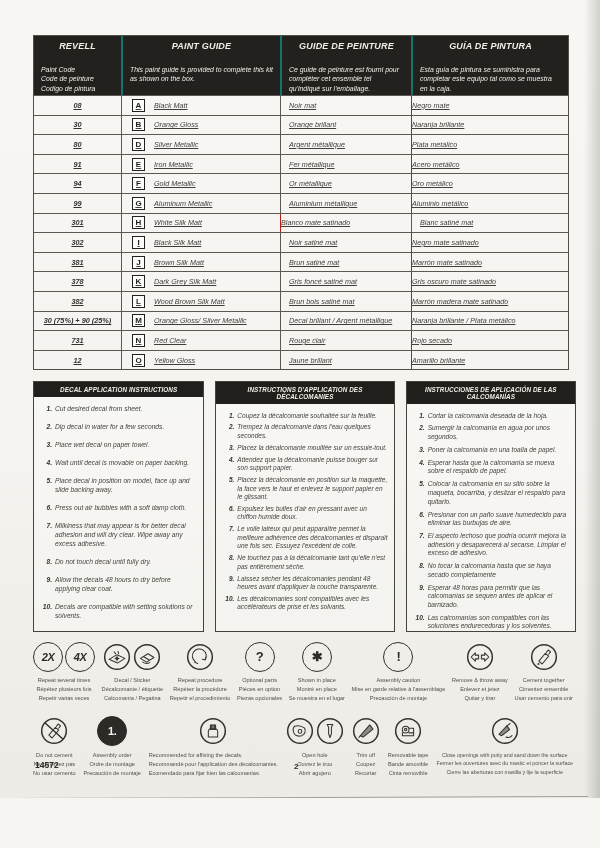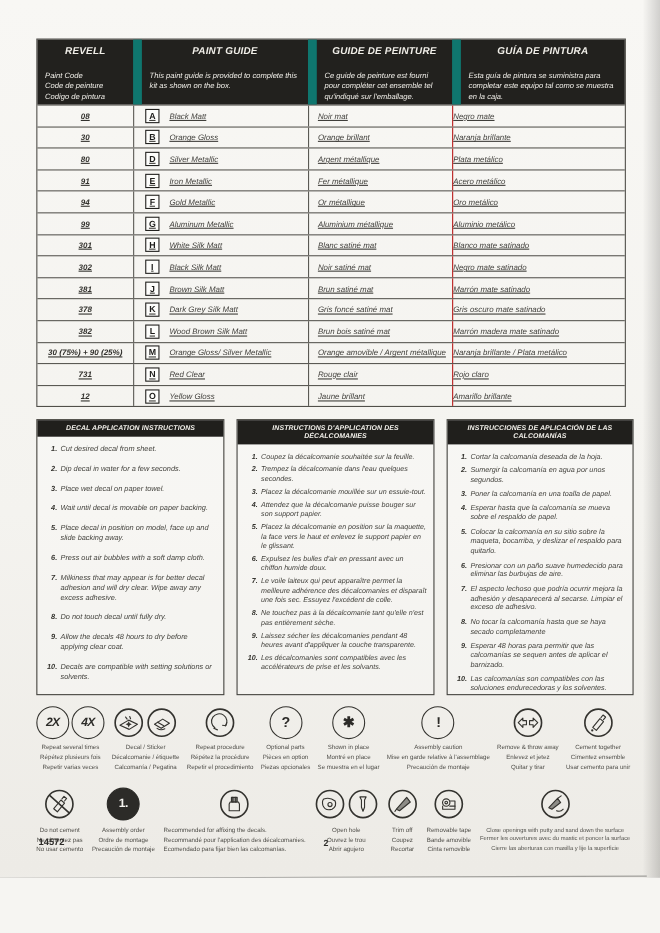--- a/index.html
+++ b/index.html
@@ -10,21 +10,21 @@
   }
   .edge-shadow{position:absolute;top:0;right:0;width:16px;height:800px;
     background:linear-gradient(to right,rgba(0,0,0,0),rgba(0,0,0,0.16));}
   .fold-line{position:absolute;left:0;top:797px;width:588px;height:1px;background:#a09f9b;transform:rotate(-0.2deg);}
   .below-fold{position:absolute;left:0;top:798px;width:600px;height:50px;background:#f6f5f2;}
 
   
   .ptable{position:absolute;left:33px;top:35px;width:534px;border:1px solid #504f4a;box-sizing:content-box;}
   .phead{display:grid;grid-template-columns:87px 159px 131px 157px;}
   .hcell{background:#22211e;color:#f0eee8;box-sizing:border-box;height:59px;padding:5px 7px 4px 7px;}
-  .hcell+.hcell{border-left:8px solid #0f766e;}
+  .hcell+.hcell{border-left:2px solid #0f766e;}
   .htitle{font-weight:bold;font-style:italic;font-size:9px;text-align:center;margin-bottom:14px;letter-spacing:.2px;}
   .hsub{font-style:italic;font-size:6.9px;line-height:1.35;}
   .hcell.first .hsub{text-align:left;}
   .prow{display:grid;grid-template-columns:87px 159px 131px 157px;height:18.6px;border-top:1px solid #5a5954;}
   .pcell{display:flex;align-items:center;box-sizing:border-box;font-style:italic;font-size:7.2px;color:#403f3b;text-decoration:underline;}
   .pcell.code{justify-content:center;font-weight:bold;font-size:7.3px;color:#33322e;}
   .pcell.en{padding-left:10px;border-left:1px solid #5a5954;}
   .pcell.fr{padding-left:8px;padding-right:2px;border-left:1px solid #5a5954;}
   .pcell.es{border-left:1px solid #b91c1c;}
   .letterbox{width:11px;height:11px;border:1.2px solid #22211e;background:#fdfdfb;flex:none;
@@ -155,22 +155,22 @@
       <div class="pcell fr">Aluminium métallique</div>
       <div class="pcell es">Aluminio metálico</div>
     </div>
 
     <div class="prow">
       <div class="pcell code">301</div>
       <div class="pcell en">
         <span class="letterbox">H</span>
         <span>White Silk Matt</span>
       </div>
+      <div class="pcell es">Blanco mate satinado</div>
       <div class="pcell fr">Blanc satiné mat</div>
-      <div class="pcell es">Blanco mate satinado</div>
     </div>
 
     <div class="prow">
       <div class="pcell code">302</div>
       <div class="pcell en">
         <span class="letterbox">I</span>
         <span>Black Silk Matt</span>
       </div>
       <div class="pcell fr">Noir satiné mat</div>
       <div class="pcell es">Negro mate satinado</div>
@@ -205,32 +205,32 @@
       <div class="pcell fr">Brun bois satiné mat</div>
       <div class="pcell es">Marrón madera mate satinado</div>
     </div>
 
     <div class="prow">
       <div class="pcell code">30 (75%) + 90 (25%)</div>
       <div class="pcell en">
         <span class="letterbox">M</span>
         <span>Orange Gloss/ Silver Metallic</span>
       </div>
-      <div class="pcell fr">Orange amovible / Argent métallique</div>
+      <div class="pcell fr">Decal brillant / Argent métallique</div>
       <div class="pcell es">Naranja brillante / Plata metálico</div>
     </div>
 
     <div class="prow">
       <div class="pcell code">731</div>
       <div class="pcell en">
         <span class="letterbox">N</span>
         <span>Red Clear</span>
       </div>
       <div class="pcell fr">Rouge clair</div>
-      <div class="pcell es">Rojo claro</div>
+      <div class="pcell es">Rojo secado</div>
     </div>
 
     <div class="prow">
       <div class="pcell code">12</div>
       <div class="pcell en">
         <span class="letterbox">O</span>
         <span>Yellow Gloss</span>
       </div>
       <div class="pcell fr">Jaune brillant</div>
       <div class="pcell es">Amarillo brillante</div>

